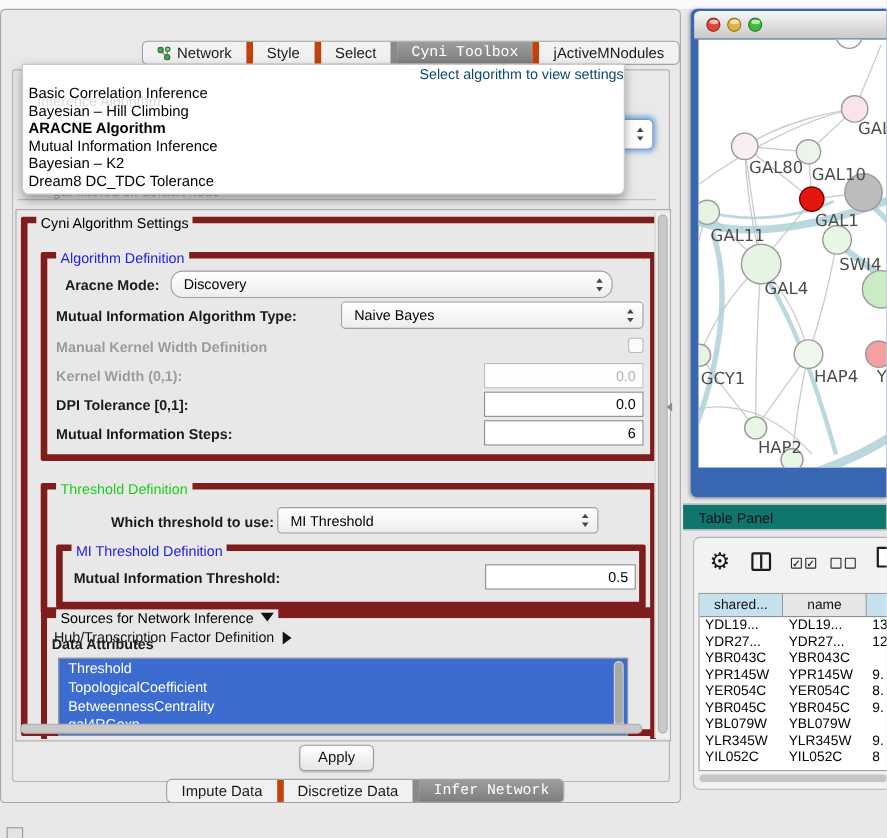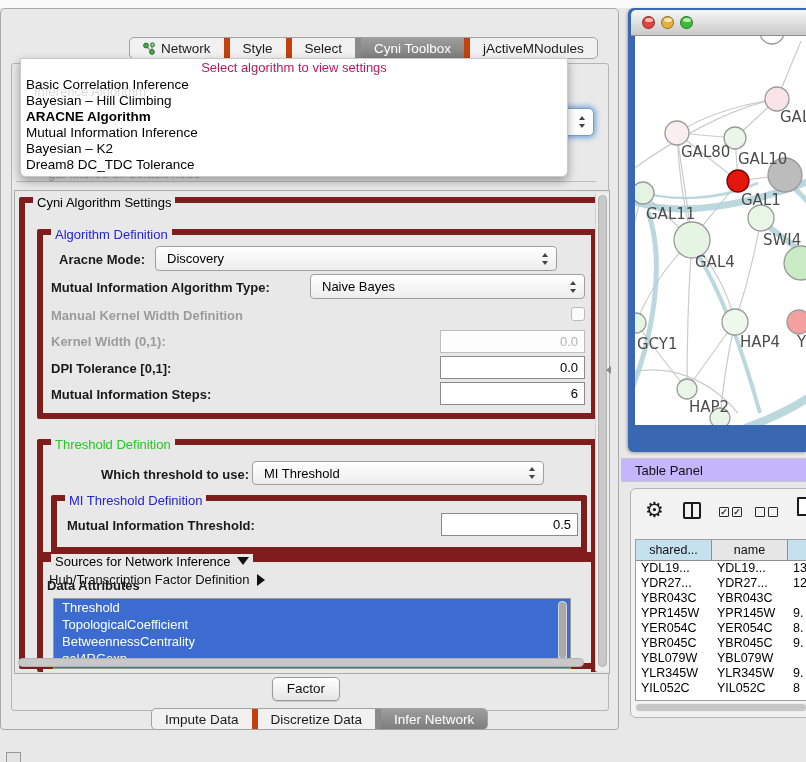--- a/index.html
+++ b/index.html
@@ -18,42 +18,42 @@
   #cp-title{left:8px;top:4px;font-size:13px;color:#111;}
   #cp-float{left:580px;top:6px;width:9px;height:9px;border:2px solid #222;border-radius:1px;}
   #cp-close{left:598px;top:3px;font-size:13px;font-weight:bold;color:#111;}
 
   
   .tabstrip{display:inline-flex;border:1px solid #a2a2a2;border-radius:5px;overflow:hidden;
     background:#f1f1f1;height:22px;box-sizing:border-box;}
   .seg{display:flex;align-items:center;padding:0 13px;font-size:13.5px;color:#1a1a1a;
     border-left:6px solid #c2410c;height:100%;white-space:nowrap;}
   .seg:first-child{border-left:none;}
-  .seg.sel{background:linear-gradient(#9d9d9d,#7e7e7e);color:#fff;border-left-color:#8a8a8a;}
+  .seg.sel{background:linear-gradient(#9d9d9d,#7e7e7e);color:#fff;border-left-color:#8a8a8a;font-family:Liberation Mono, monospace;}
   #top-tabs{left:88px;top:28px;margin-left:40px;}
   #bottom-tabs{left:150px;top:699px;}
   .net-ico{width:13px;height:13px;margin-right:5px;}
 
   
   #content-pane{left:10px;top:54px;width:598px;height:648px;border:1px solid #b5b5b5;
     background:#e9e9e9;border-radius:3px;box-sizing:border-box;}
 
   
   #ghost-line{left:4px;top:117px;width:580px;height:0;border-top:1px solid #bdbdbd;}
   #ghost-combo-val{left:36px;top:102px;font-size:13px;color:#ababab;z-index:1;}
   #ghost-legend{left:22px;top:20px;font-size:13px;color:#333;opacity:.18;z-index:7;}
   #combo-sliver{left:552px;top:44px;width:28px;height:26px;background:#fff;
     border:1px solid #7f9db9;border-radius:0 5px 5px 0;
     box-shadow:0 0 5px 2px rgba(90,150,220,.75);z-index:2;}
 
   
   #algo-popup{left:8px;top:-6px;width:546px;background:#fff;z-index:5;
     border:1px solid #c9c9c9;border-radius:0 0 6px 6px;
     box-shadow:0 4px 10px rgba(0,0,0,.35);padding-bottom:3px;}
-  #algo-placeholder{height:18px;line-height:18px;text-align:center;color:#be185d;font-size:13px;}
+  #algo-placeholder{height:18px;line-height:18px;text-align:right;color:#0c4a6e;font-size:13px;}
   .algo-item{height:16px;line-height:16px;padding-left:5px;font-size:13.5px;color:#000;}
   .algo-item.bold{font-weight:bold;}
 
   
   #settings-scroll{left:2px;top:126px;width:596px;height:484px;border:1px solid #ababab;
     background:#e8e8e8;box-sizing:border-box;}
   .group{position:absolute;border:6px solid #7f1d1d;border-radius:2px;}
   .group>.legend{position:absolute;top:-8px;left:8px;background:#e8e8e8;padding:0 4px;
     font-size:13px;white-space:nowrap;}
   .legend.blue{color:#2222dd;}
@@ -100,21 +100,21 @@
   #network-window{left:628px;top:8px;width:178px;height:444px;background:#3a67b2;
     border-radius:6px 0 0 6px;box-shadow:-1px 1px 3px rgba(0,0,0,.3);}
   #net-titlebar{left:3px;top:2px;width:175px;height:26px;border-radius:5px 0 0 0;
     background:linear-gradient(#f7f7f7,#c9c9c9);border-bottom:1px solid #8f8f8f;box-sizing:border-box;}
   .tl{position:absolute;top:6px;width:13px;height:13px;border-radius:50%;box-sizing:border-box;}
   .tl i{position:absolute;left:2px;top:1px;width:8px;height:4px;border-radius:50%;
     background:rgba(255,255,255,.65);}
   #net-canvas{left:7px;top:28px;width:171px;height:389px;background:#fff;overflow:hidden;}
 
   
-  #table-panel-bar{left:621px;top:458px;width:185px;height:24px;background:#c4b5fd;
+  #table-panel-bar{left:621px;top:458px;width:185px;height:24px;background:#0f766e;
     border-top:1px solid #c6c6c6;border-bottom:1px solid #c6c6c6;box-sizing:border-box;}
   #table-panel-title{left:14px;top:4px;font-size:13px;color:#111;}
   #table-panel{left:630px;top:488px;width:186px;height:230px;background:#f2f2f2;
     border:1px solid #b4b4b4;border-radius:6px;box-sizing:border-box;}
   #tp-toolbar{left:0;top:0;width:100%;height:44px;}
   #gear-ico{left:14px;top:9px;font-size:21px;color:#1a1a1a;font-family:"DejaVu Sans",sans-serif;}
   #col-ico{left:52px;top:13px;width:18px;height:17px;border:2px solid #1a1a1a;border-radius:2px;box-sizing:border-box;}
   #col-ico i{position:absolute;left:6px;top:0;width:2px;height:13px;background:#1a1a1a;}
   .chkpair{top:18px;display:flex;gap:3px;}
   .chk{width:10px;height:10px;border:1.5px solid #2a2a2a;border-radius:1px;font-size:9px;
@@ -193,21 +193,21 @@
 
     <div id="settings-scroll" class="abs">
 
       <div class="group" style="left:4px;top:6px;width:576px;height:460px;">
         <span class="legend">Cyni Algorithm Settings</span>
 
         <div class="group" style="left:12px;top:26px;width:548px;height:178px;">
           <span class="legend blue">Algorithm Definition</span>
 
           <span class="lbl" style="left:16px;top:17px;">Aracne Mode:</span>
-          <div class="combo" style="left:112px;top:11px;width:402px;height:25px;">
+          <div class="combo" style="left:112px;top:11px;width:402px;height:25px;border-radius:11px;">
             <span class="cval">Discovery</span>
             <span class="spin"></span>
           </div>
 
           <span class="lbl" style="left:8px;top:45px;">Mutual Information Algorithm Type:</span>
           <div class="combo" style="left:267px;top:39px;width:275px;height:25px;">
             <span class="cval">Naive Bayes</span>
             <span class="spin"></span>
           </div>
 
@@ -261,21 +261,21 @@
       </div>
 
       <div id="vscroll" class="abs">
           <div id="vthumb" class="abs"></div>
         </div>
       <div id="hscroll" class="abs">
           <div id="hthumb" class="abs"></div>
         </div>
     </div>
 
-    <div id="apply-btn" class="abs">Factor</div>
+    <div id="apply-btn" class="abs">Apply</div>
   </div>
 
   <div id="bottom-tabs" class="abs tabstrip">
       <div class="seg">
         <span>Impute Data</span>
       </div>
       <div class="seg">
         <span>Discretize Data</span>
       </div>
       <div class="seg sel">

